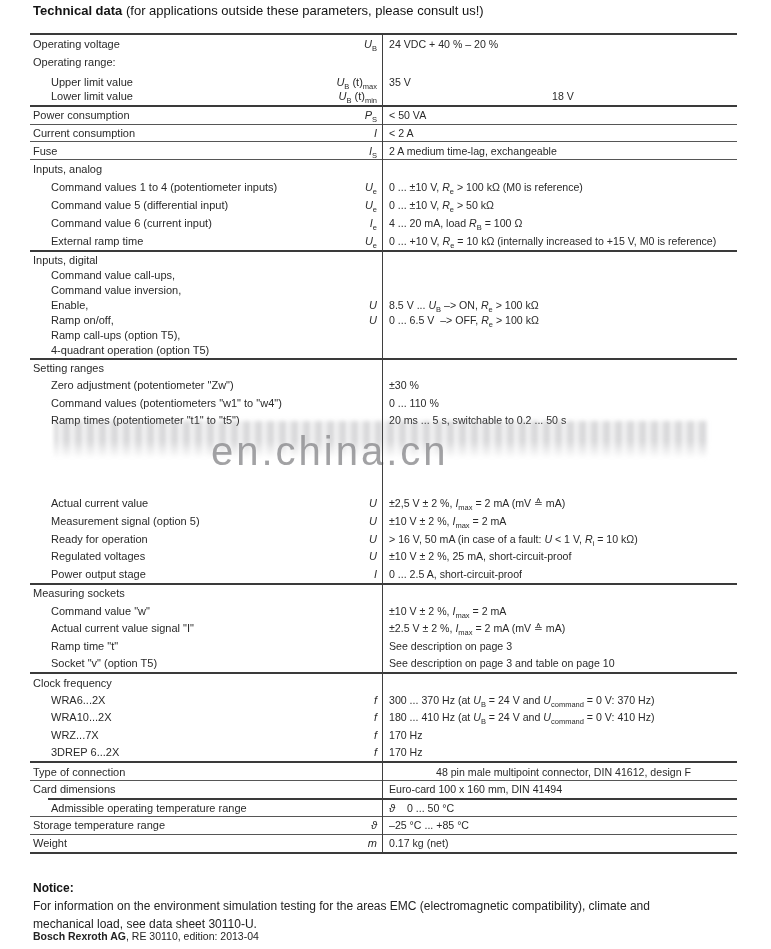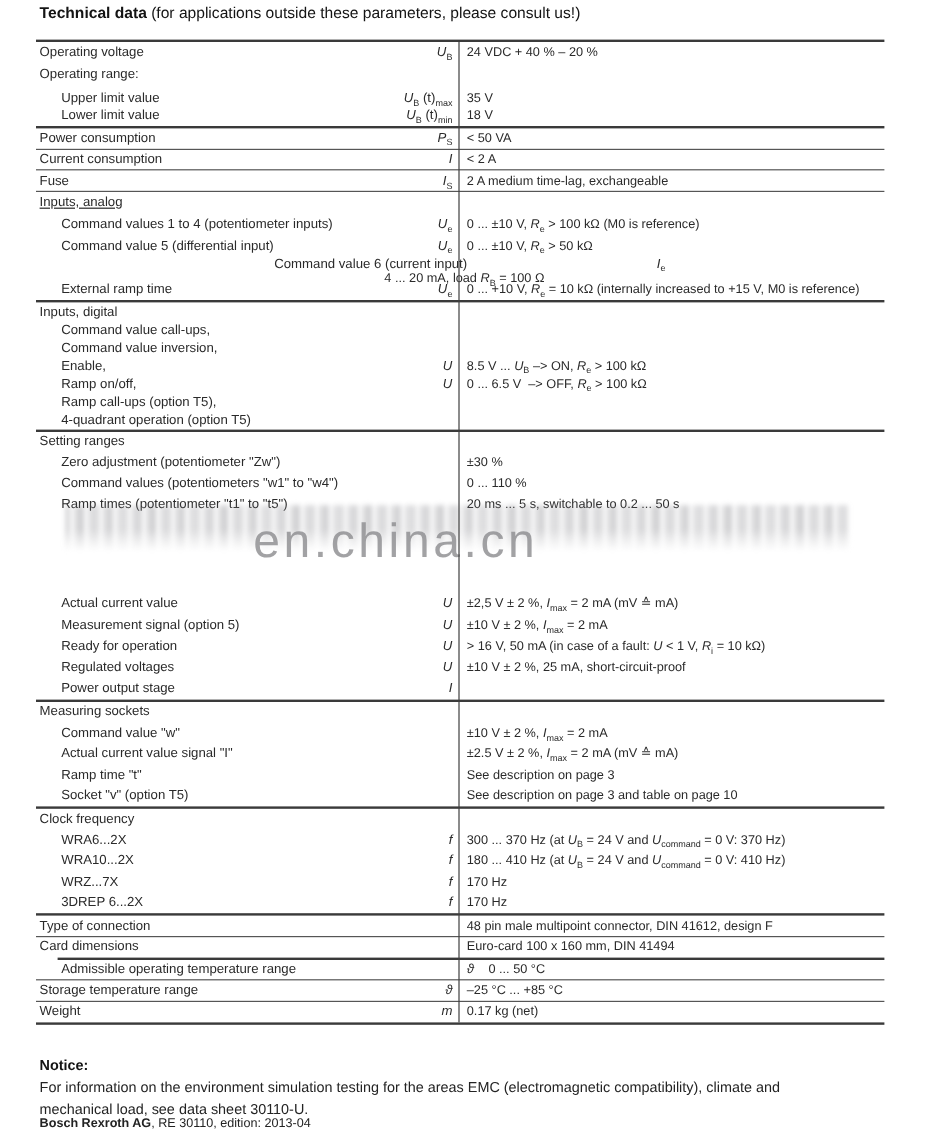--- a/index.html
+++ b/index.html
@@ -76,21 +76,21 @@
           </div>
           <div class="tval"></div>
         </div>
         <div class="trow" style="height: 17.5px; align-items: flex-end;">
           <div class="tleft">
             <div class="tlabel ind">Upper limit value</div>
             <div class="tsym"><i>U</i><sub>B</sub> (t)<sub>max</sub></div>
           </div>
           <div class="tval">35 V</div>
         </div>
-        <div class="trow" style="height: 17.5px;">
+        <div class="trow" style="height: 17.5px; text-align: center;">
           <div class="tleft">
             <div class="tlabel ind">Lower limit value</div>
             <div class="tsym"><i>U</i><sub>B</sub> (t)<sub>min</sub></div>
           </div>
           <div class="tval">18 V</div>
         </div>
         <div class="trow bt2" style="height: 16.5px;">
           <div class="tleft">
             <div class="tlabel">Power consumption</div>
             <div class="tsym"><i>P</i><sub>S</sub></div>
@@ -104,42 +104,42 @@
           </div>
           <div class="tval">&lt; 2 A</div>
         </div>
         <div class="trow bt1" style="height: 17px;">
           <div class="tleft">
             <div class="tlabel">Fuse</div>
             <div class="tsym"><i>I</i><sub>S</sub></div>
           </div>
           <div class="tval">2 A medium time-lag, exchangeable</div>
         </div>
-        <div class="trow bt1" style="height: 17.5px; text-decoration: underline;">
+        <div class="trow bt1" style="height: 17.5px;">
           <div class="tleft">
             <div class="tlabel">Inputs, analog</div>
             <div class="tsym"></div>
           </div>
           <div class="tval"></div>
         </div>
         <div class="trow" style="height: 18px;">
           <div class="tleft">
             <div class="tlabel ind">Command values 1 to 4 (potentiometer inputs)</div>
             <div class="tsym"><i>U</i><sub>e</sub></div>
           </div>
           <div class="tval">0 ... ±10 V, <i>R</i><sub>e</sub> &gt; 100 kΩ (M0 is reference)</div>
         </div>
         <div class="trow" style="height: 18px;">
           <div class="tleft">
             <div class="tlabel ind">Command value 5 (differential input)</div>
             <div class="tsym"><i>U</i><sub>e</sub></div>
           </div>
           <div class="tval">0 ... ±10 V, <i>R</i><sub>e</sub> &gt; 50 kΩ</div>
         </div>
-        <div class="trow" style="height: 18px; flex-direction: column;">
+        <div class="trow" style="height: 18px;">
           <div class="tleft">
             <div class="tlabel ind">Command value 6 (current input)</div>
             <div class="tsym"><i>I</i><sub>e</sub></div>
           </div>
           <div class="tval">4 ... 20 mA, load <i>R</i><sub>B</sub> = 100 Ω</div>
         </div>
         <div class="trow" style="height: 18px;">
           <div class="tleft">
             <div class="tlabel ind">External ramp time</div>
             <div class="tsym"><i>U</i><sub>e</sub></div>
@@ -253,20 +253,21 @@
             <div class="tlabel ind">Regulated voltages</div>
             <div class="tsym"><i>U</i></div>
           </div>
           <div class="tval">±10 V ± 2 %, 25 mA, short-circuit-proof</div>
         </div>
         <div class="trow" style="height: 17.5px;">
           <div class="tleft">
             <div class="tlabel ind">Power output stage</div>
             <div class="tsym"><i>I</i></div>
           </div>
+          <div class="tval">0 ... 2.5 A, short-circuit-proof</div>
         </div>
         <div class="trow bt2" style="height: 17px; text-align: right;">
           <div class="tleft">
             <div class="tlabel">Measuring sockets</div>
             <div class="tsym"></div>
           </div>
           <div class="tval"></div>
         </div>
         <div class="trow" style="height: 18px;">
           <div class="tleft">
@@ -324,21 +325,21 @@
           </div>
           <div class="tval">170 Hz</div>
         </div>
         <div class="trow" style="height: 17.5px;">
           <div class="tleft">
             <div class="tlabel ind">3DREP 6...2X</div>
             <div class="tsym"><i>f</i></div>
           </div>
           <div class="tval">170 Hz</div>
         </div>
-        <div class="trow bt2" style="height: 17px;">
+        <div class="trow bt2" style="height: 17px; gap: 47px;">
           <div class="tleft">
             <div class="tlabel">Type of connection</div>
             <div class="tsym"></div>
           </div>
           <div class="tval">48 pin male multipoint connector, DIN 41612, design F</div>
         </div>
         <div class="trow bt1" style="height: 16.5px;">
           <div class="tleft">
             <div class="tlabel">Card dimensions</div>
             <div class="tsym"></div>

